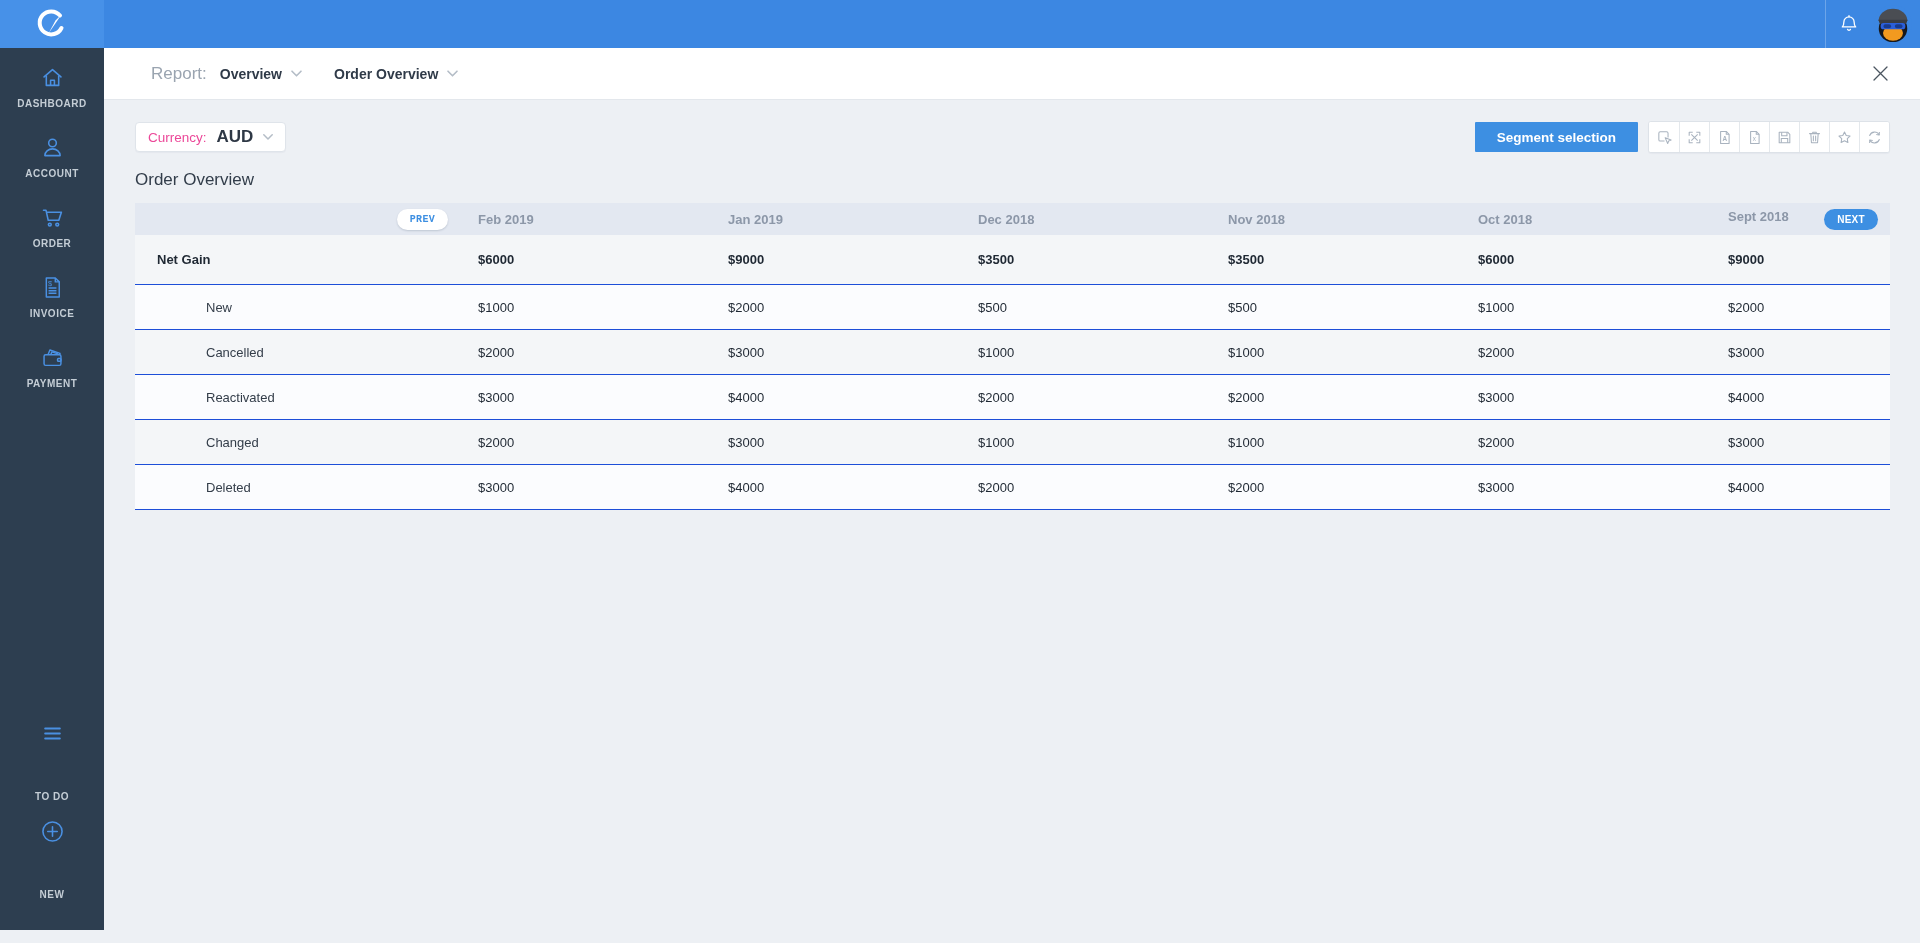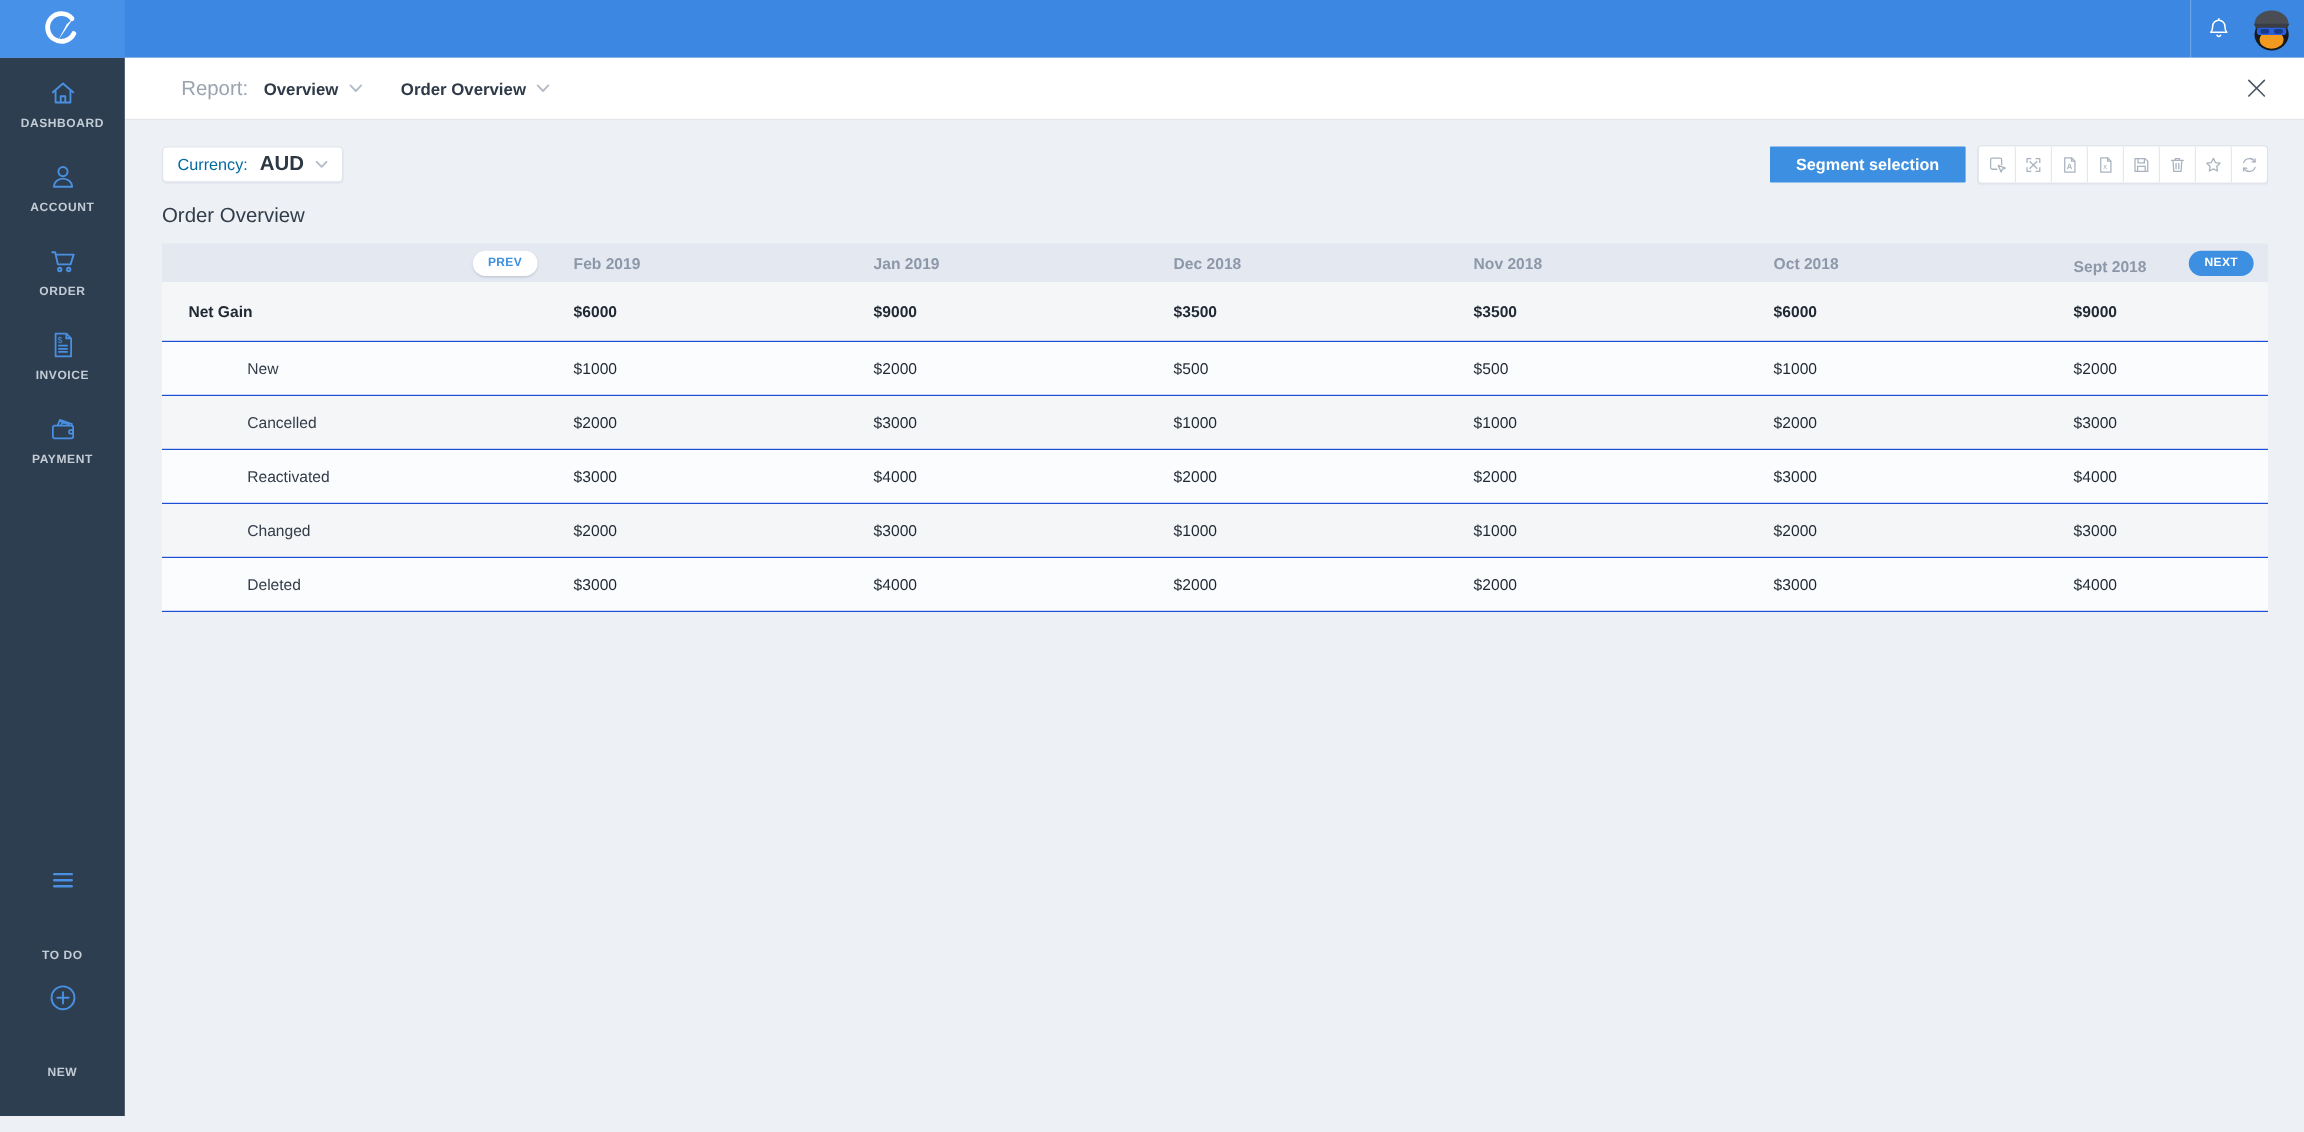--- a/index.html
+++ b/index.html
@@ -64,21 +64,21 @@
   }
 
   .content { padding:21px 30px 0 31px; }
 
   .filter-row { display:flex; align-items:center; justify-content:space-between; }
   .currency-box {
     height:30px; background:#fff; border:1px solid #dfe4ea; border-radius:4px;
     display:flex; align-items:center; gap:10px; padding:0 12px; cursor:pointer;
     box-shadow:0 1px 1px rgba(40,60,90,.04);
   }
-  .currency-label { color:#0369a1; font-size:13.5px; }
+  .currency-label { color:#ec4899; font-size:13.5px; }
   .currency-value { color:#2e3845; font-size:17px; font-weight:700; }
 
   .actions { display:flex; align-items:center; gap:10px; }
   .segment-btn {
     height:30px; padding:0 22px; background:#3d8fe2; color:#fff; border:0;
     border-radius:1px; font-size:13.5px; font-weight:700; cursor:pointer;
     font-family:inherit;
   }
   .toolbar {
     display:flex; background:#fff; border:1px solid #dde2e8; border-radius:3px;
@@ -97,26 +97,26 @@
   .trow, .thead {
     display:grid;
     grid-template-columns:335px repeat(5,250px) 1fr;
     align-items:center;
   }
   .thead {
     height:32px; background:#e3e8f1; color:#8c97a8; font-weight:700;
   }
   .th { padding-left:8px; }
   .th-first { display:flex; justify-content:flex-end; padding-right:22px; }
-  .th-last { display:flex; align-items:flex-end; justify-content:space-between; padding-right:12px; }
+  .th-last { display:flex; align-items:flex-start; justify-content:space-between; padding-right:12px; }
   .pill {
     border:0; border-radius:999px; font-size:10px; font-weight:700;
     letter-spacing:.3px; padding:5px 13px; cursor:pointer; font-family:inherit;
   }
-  .pill-prev { background:#fff; color:#3d8fe2; box-shadow:0 1px 2px rgba(30,50,80,.18); }
+  .pill-prev { background:#fff; color:#3d8fe2; box-shadow:0 1px 2px rgba(30,50,80,.18);font-family:Liberation Mono, monospace; }
   .pill-next { background:#3d8fe2; color:#fff; }
   .trow { height:45px; background:#fbfcfe; border-bottom:1px solid #1d4ed8; color:#1f2833; }
   .trow.shade { background:#f4f6f8; }
   .trow.netgain { height:50px; font-weight:700; }
   .tcell { padding-left:8px; }
   .label-cell { padding-left:71px; color:#333d49; }
   .trow.netgain .label-cell { padding-left:22px; color:#1f2833; }
 
   svg { display:block; }
 </style>

